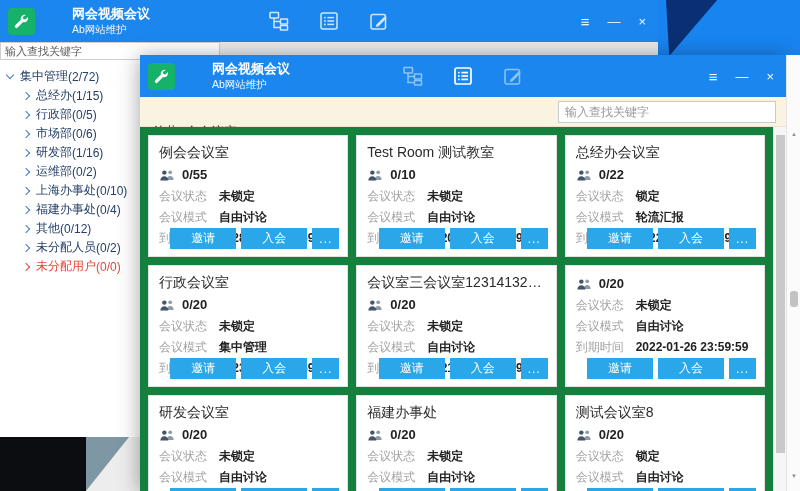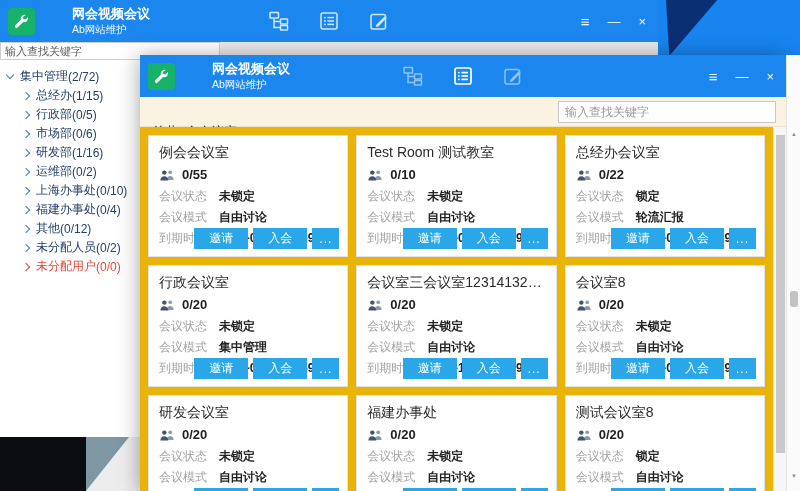--- a/index.html
+++ b/index.html
@@ -50,30 +50,30 @@
   .tree-item.open .chev { transform:rotate(45deg); margin-top:-3px; }
   .t-count { }
   .tree-item.warn { color:#e2473a; }
   .tree-item.warn .chev { border-color:#e2473a; }
 
   
   .banner { height:30px; background:#faf3e2; border-bottom:1px solid #ece4cd; display:flex; align-items:center; padding-left:12px; }
   .banner-text { font-size:13px; color:#46433b;margin-top:40px; }
   .banner input { margin-left:auto; margin-right:10px; width:218px; height:22px; border:1px solid #c9c9c9; font-size:12px; padding:0 6px; color:#444; outline:none; background:#fff; }
   .banner input::placeholder { color:#999; }
-  .content { position:relative; height:364px; background:#eab308; overflow:hidden; padding:8px 21px 0 8px; }
+  .content { position:relative; height:364px; background:#15803d; overflow:hidden; padding:8px 21px 0 8px; }
   .grid { display:grid; grid-template-columns:repeat(3,1fr); gap:8px; }
   .card { position:relative; background:#fff; border:1px solid #e2e2e2; height:122px; padding:8px 10px; overflow:hidden; }
   .card-title { font-size:14px; font-weight:500; color:#2b2b2b; white-space:nowrap; overflow:hidden; text-overflow:ellipsis; margin-bottom:5px; }
   .card-count { display:flex; align-items:center; gap:7px; font-size:13px; font-weight:600; color:#222; margin:2px 0 6px 0; }
   .kv { font-size:12px; margin:4px 0; white-space:nowrap; }
   .kv .k { display:inline-block; width:60px; color:#a3a3a3; }
   .kv .v { font-weight:700; color:#222; }
   .card-btns { position:absolute; right:8px; bottom:7px; display:flex; gap:5px; }
-  .btn { background:#29a7e9; color:#fff; border:none; font-size:12px; height:21px; padding:0 15px; cursor:pointer; font-family:inherit; }
+  .btn { background:#29a7e9; color:#fff; border:none; font-size:12px; height:21px; padding:0 21px; cursor:pointer; font-family:inherit; }
   .btn-more { padding:0 7px; letter-spacing:1px; }
 
   
   .v-scroll { position:absolute; right:0; top:0; width:13px; height:364px; background:#f6f6f6; border-left:1px solid #e9e9e9; }
   .v-thumb { position:absolute; left:2px; top:8px; width:9px; height:318px; background:#c9c9c9; }
 
   svg { display:block; }
 </style>
 </head>
 <body>
@@ -379,21 +379,20 @@
             <div class="kv">
               <span class="k">到期时间</span><span class="v">2021-12-19 23:59:59</span>
             </div>
             <div class="card-btns">
               <button class="btn">邀请</button>
               <button class="btn">入会</button>
               <button class="btn btn-more">...</button>
             </div>
           </div>
           <div class="card">
-            <div class="card-title">会议室8</div>
             <div class="card-count">
               <span>
                 <svg width="16" height="12" viewBox="0 0 18 13">
                   <circle cx="12.6" cy="3.4" r="2.1" fill="#8d9aa8"></circle>
                   <path d="M8.7 12c0-2.6 1.8-4.3 3.9-4.3s3.9 1.7 3.9 4.3z" fill="#8d9aa8"></path>
                   <circle cx="6" cy="3.8" r="2.5" fill="#44546a"></circle>
                   <path d="M1.5 12.7c0-2.9 2-4.8 4.5-4.8s4.5 1.9 4.5 4.8z" fill="#44546a"></path>
                 </svg>
               </span>
               <span>0/20</span>

